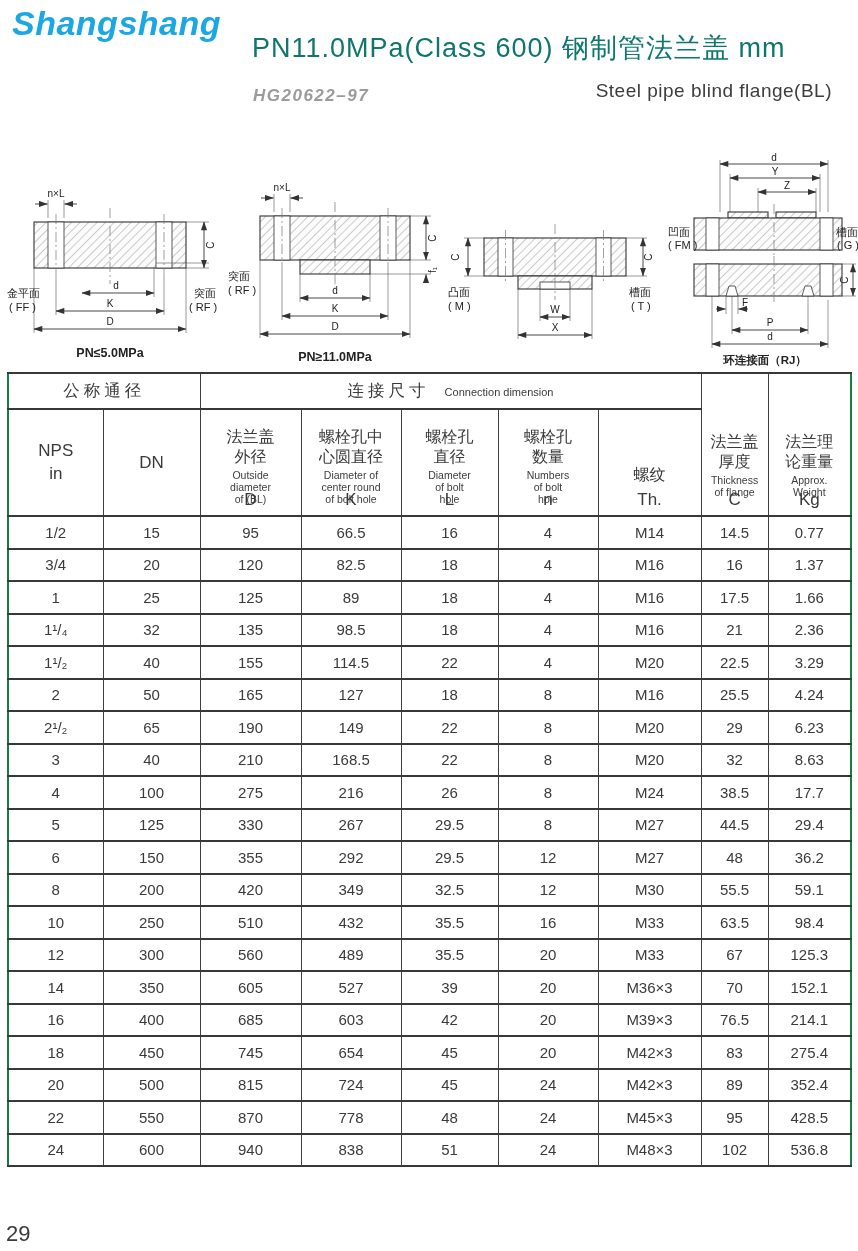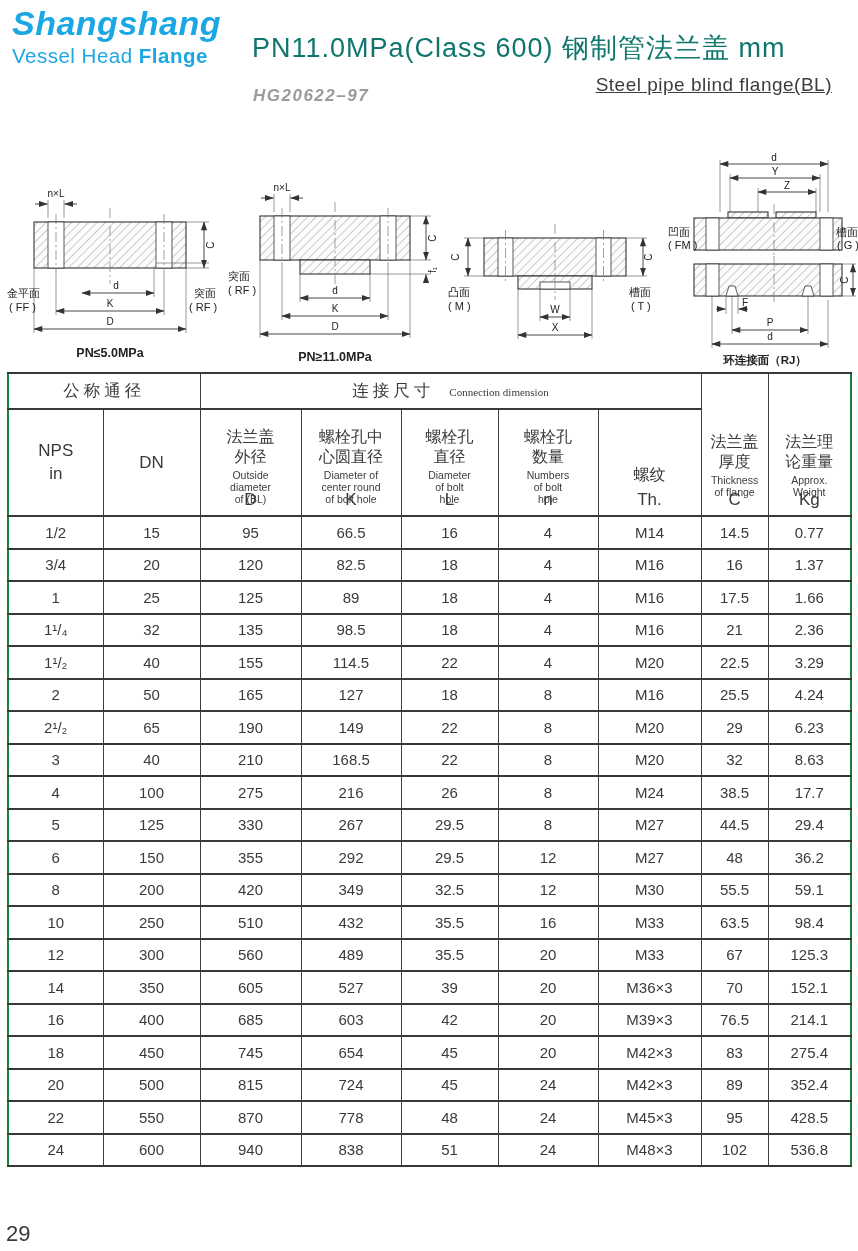--- a/index.html
+++ b/index.html
@@ -6,60 +6,59 @@
   body { background:#fff; font-family:"Liberation Sans","DejaVu Sans",sans-serif; }
   .page { position:relative; width:858px; height:1251px; background:#fff; overflow:hidden; }
 
   
   .logo { position:absolute; left:12px; top:4px; color:#1ba7e3; }
   .logo .brand { font-size:34px; font-weight:bold; font-style:italic; letter-spacing:0.5px; }
   .logo .sub { font-size:20.5px; margin-top:1px; letter-spacing:0.5px; }
   .logo .sub .bold { font-weight:bold; }
   .title { position:absolute; left:252px; top:30px; font-size:27px; color:#0f766e; letter-spacing:1px; white-space:nowrap; }
   .standard { position:absolute; left:253px; top:86px; font-size:17px; font-weight:bold; font-style:italic; color:#9b9b9b; letter-spacing:1.5px;text-align:right; }
-  .subtitle { position:absolute; right:26px; top:74px; font-size:19px; color:#3d3d3d; letter-spacing:0.5px;text-decoration:underline; }
+  .subtitle { position:absolute; right:26px; top:80px; font-size:19px; color:#3d3d3d; letter-spacing:0.5px; }
 
   
   .drawings { position:absolute; left:0; top:150px; width:858px; height:220px; }
   .drawings svg { position:absolute; overflow:visible; }
   .oln { fill:url(#hatch); stroke:#333; stroke-width:1.1; }
   .hole { fill:#fff; stroke:#333; stroke-width:0.8; }
   .cl { stroke:#777; stroke-width:0.7; stroke-dasharray:10 3 2 3; fill:none; }
   .dim { stroke:#333; stroke-width:0.9; fill:none; }
   .ext { stroke:#555; stroke-width:0.6; fill:none; }
   svg text { font-family:"Liberation Sans","DejaVu Sans",sans-serif; fill:#222; }
   .dl { font-size:10px; }
   .fl { font-size:11px; }
   .cap { font-size:12.5px; font-weight:bold; text-anchor:middle; }
 
   
   .spec-table { position:absolute; left:7px; top:372px; width:843px; border-collapse:collapse; table-layout:fixed; color:#3a3a3a; border:2px solid #15803d; }
   .spec-table th, .spec-table td { border-left:1px solid #3f3f3f; border-right:1px solid #3f3f3f; border-top:2px solid #383838; border-bottom:2px solid #383838; text-align:center; vertical-align:middle; font-weight:normal; padding:0; }
   .spec-table td { height:32.5px; font-size:15px; }
   .gh { height:36px; font-size:16.5px; letter-spacing:4px; }
-  .gh .en-inline { font-size:11px; letter-spacing:0; margin-left:15px;font-family:Liberation Serif, serif; }
+  .gh .en-inline { font-size:11px; letter-spacing:0; margin-left:15px; }
   .sub, .subtall { position:relative; vertical-align:top; }
   .sub { height:107px; }
   .zh { white-space:pre-line; font-size:16px; line-height:1.25; margin-top:8px; }
   .subtall .zh { margin-top:42px; }
   .en { white-space:pre-line; font-size:10.5px; line-height:1.12; margin-top:3px; color:#3c3c3c; }
   .sym { position:absolute; left:0; right:0; bottom:5px; font-size:17px; }
   .nps-cell { white-space:pre-line; font-size:17px; line-height:1.3; vertical-align:middle; }
   .dn-cell { font-size:17px; vertical-align:middle; }
 
   .page-number { position:absolute; left:6px; top:1221px; font-size:22px; color:#3a3a3a; }
 </style>
 </head>
 <body>
 
 <div class="page">
 
   <div class="logo">
     <div class="brand">Shangshang</div>
-    <div class="sub"><span>Vessel Head </span><span class="bold">Flange</span></div>
   </div>
 
   <div class="title">PN11.0MPa(Class 600) 钢制管法兰盖  mm</div>
   <div class="standard">HG20622–97</div>
   <div class="subtitle">Steel pipe blind flange(BL)</div>
 
   <div class="drawings">
     <svg width="0" height="0">
       <defs>
         <pattern id="hatch" width="6" height="6" patternUnits="userSpaceOnUse" patternTransform="rotate(45)">

